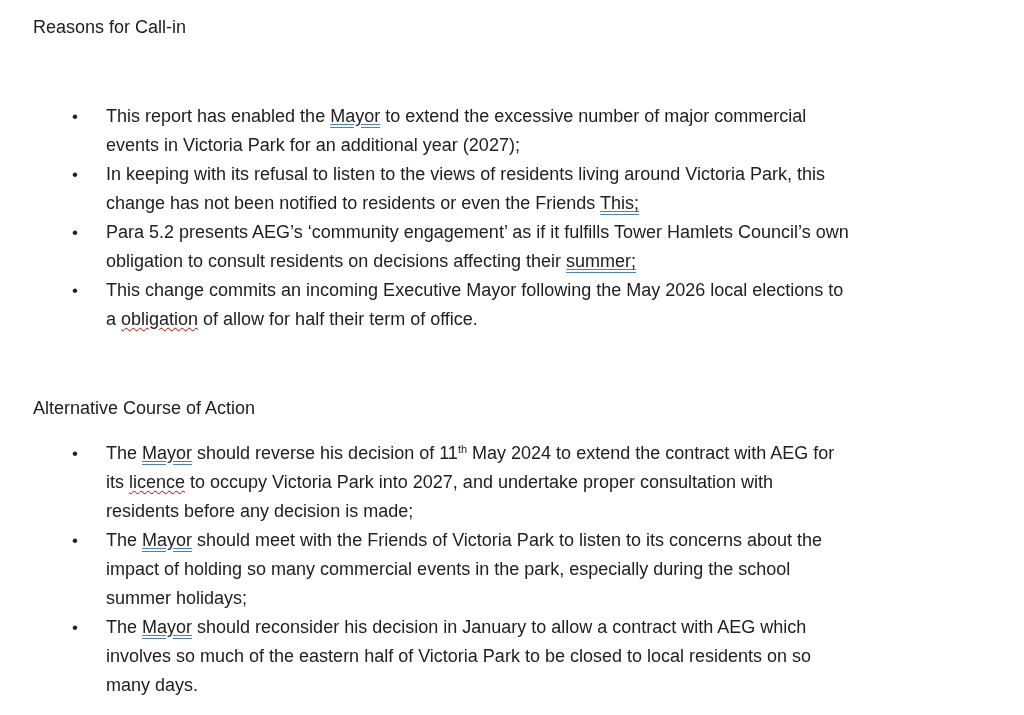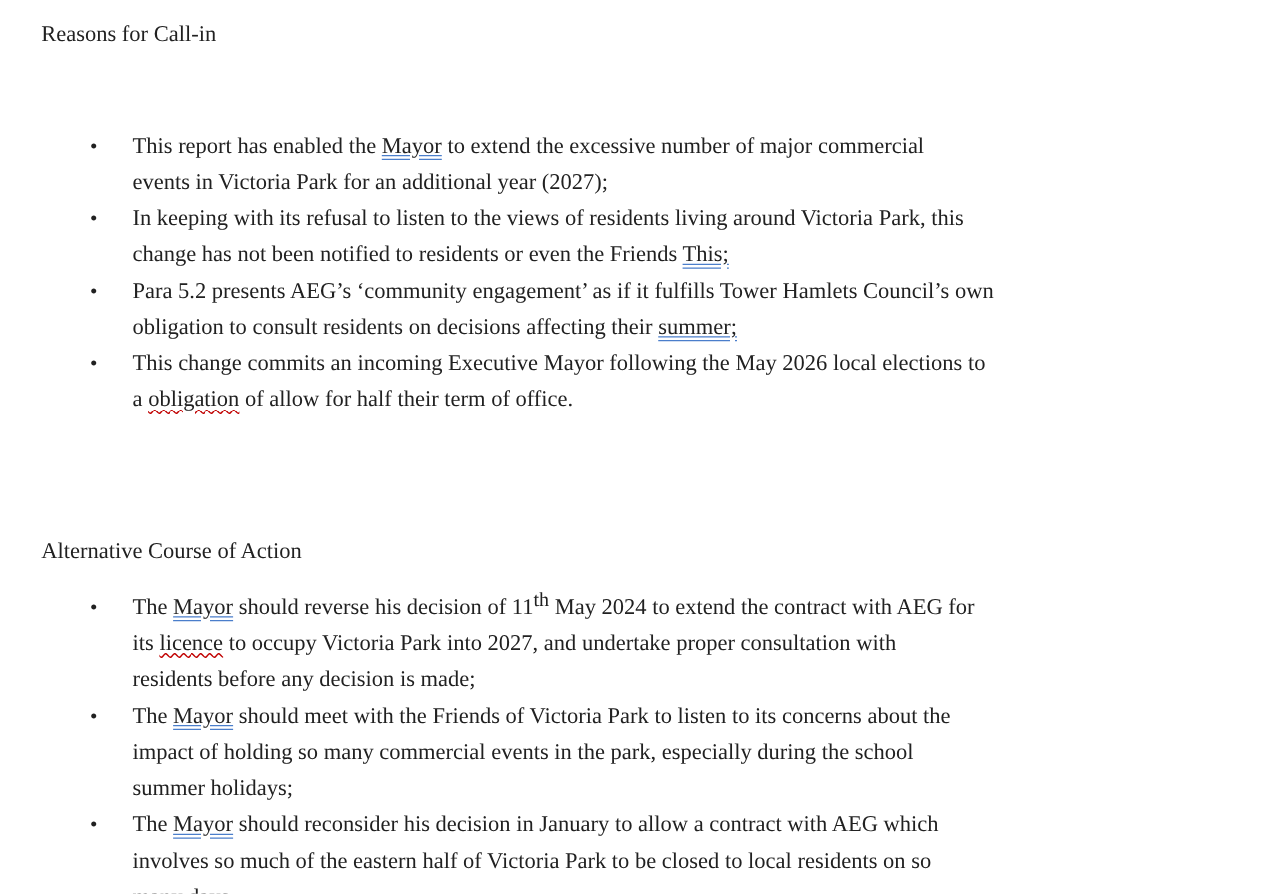--- a/index.html
+++ b/index.html
@@ -12,31 +12,30 @@
     height: 715px;
     overflow: hidden;
     font-family: "Liberation Sans", sans-serif;
     color: var(--text, #212121);
   }
   .page {
     box-sizing: border-box;
     width: 1024px;
     height: 547px;
     padding: 13px 33px 0 33px;
-    font-family: Liberation Serif, serif;
   }
   .heading {
     font-size: 18px;
     font-weight: 400;
     line-height: 29px;
     margin: 0;
     white-space: pre-wrap;
   }
   .heading.second {
-    margin-top: 92px;
+    margin-top: 60px;
   }
   ul.bullets {
     list-style: none;
     margin: 0;
     padding: 0;
     font-size: 18px;
     line-height: 29px;
   }
   ul.bullets.first { margin-top: 60px; }
   ul.bullets.second { margin-top: 16px; }
@@ -63,21 +62,21 @@
     text-underline-offset: 2px;
   }
   .mark-spelling {
     text-decoration-line: underline;
     text-decoration-style: wavy;
     text-decoration-color: var(--spelling, #c00000);
     text-decoration-thickness: 1px;
     text-underline-offset: 2px;
   }
   .mark-sup {
-    font-size: 16px;
+    font-size: 11px;
     line-height: 0;
     position: relative;
     top: -6px;
   }
 </style>
 </head>
 <body>
 
 <div class="page">
 

